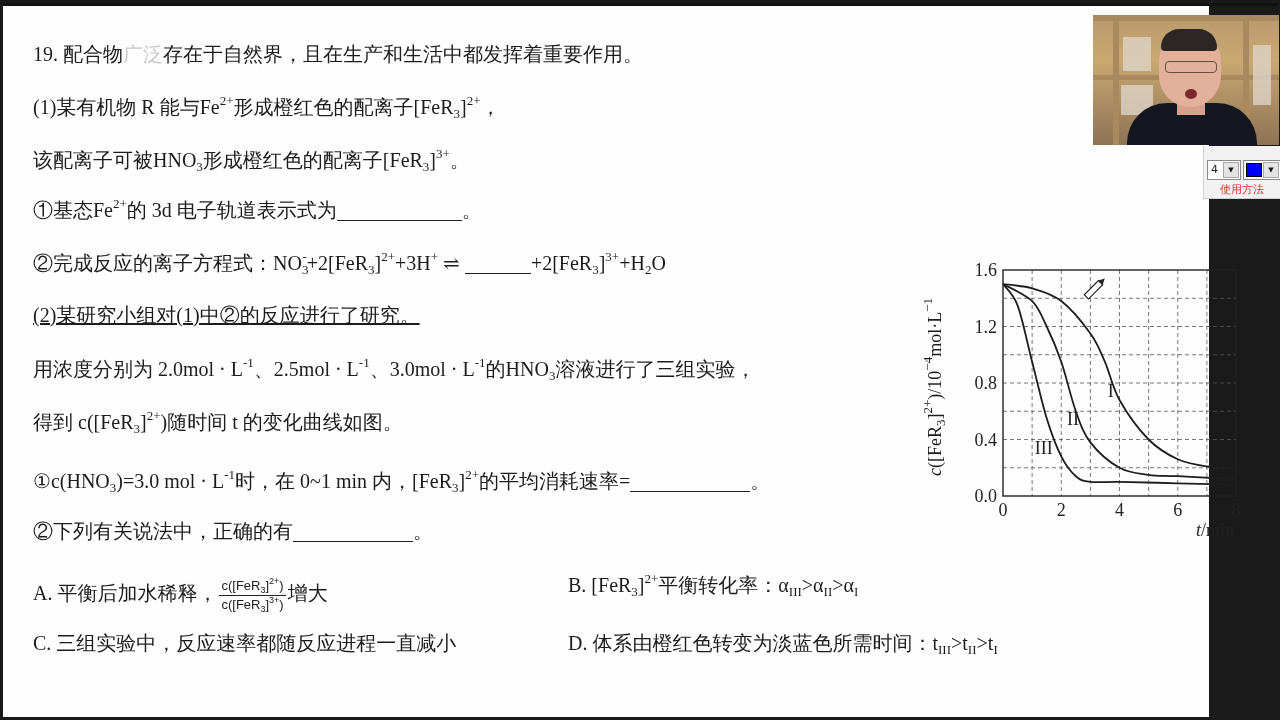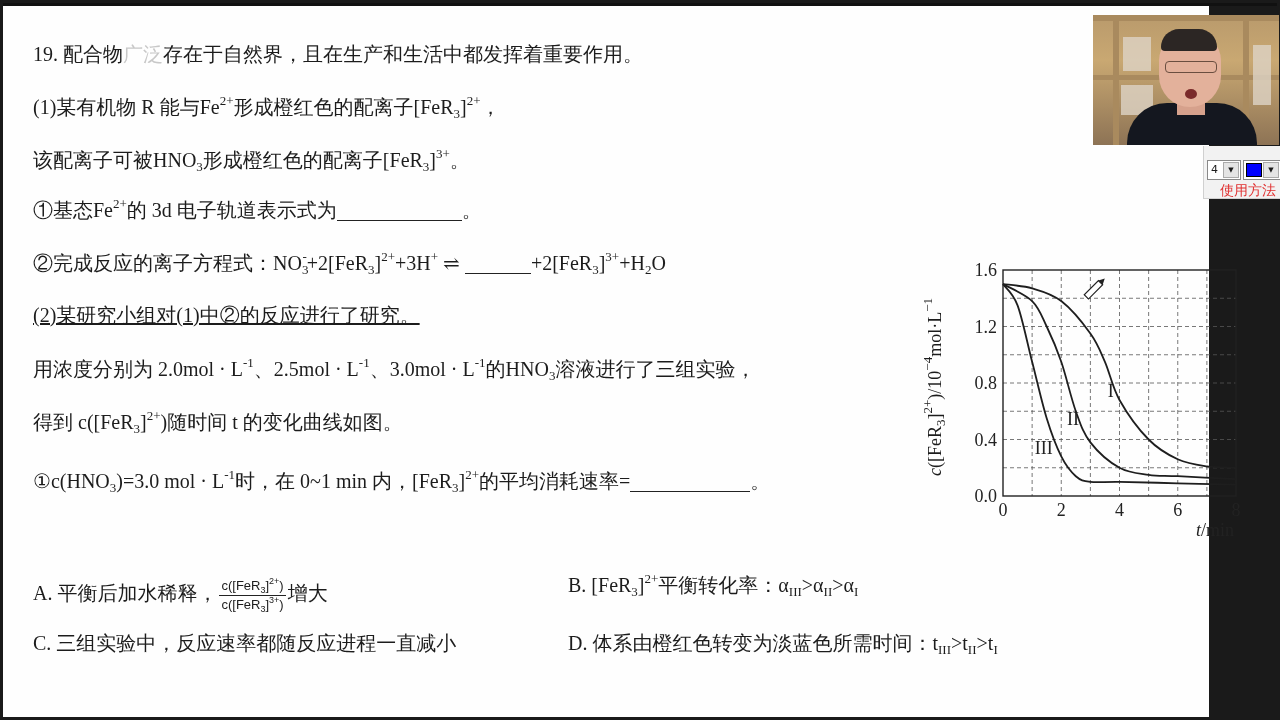--- a/index.html
+++ b/index.html
@@ -46,21 +46,21 @@
   .tool {
     position:absolute; left:1200px; top:143px; width:78px; height:52px;
     background:#f2f2f2; border-left:1px solid #d0d0d0; border-bottom:1px solid #d0d0d0;
   }
   .tool .sel { position:absolute; top:14px; height:18px; background:#fff; border:1px solid #888; font-size:11px; font-family:"DejaVu Sans", sans-serif; }
   .tool .sel1 { left:3px; width:32px; }
   .tool .sel1 .val { position:absolute; left:3px; top:2px; }
   .tool .dd { position:absolute; right:1px; top:1px; width:14px; height:14px; background:#e4e4e4; border:1px solid #aaa; font-size:7px; text-align:center; line-height:14px; }
   .tool .sel2 { left:39px; width:36px; }
   .tool .swatch { position:absolute; left:2px; top:2px; width:14px; height:12px; background:#0000ff; border:1px solid #000; }
-  .tool .help { position:absolute; left:16px; top:36px; font-size:14px; color:#e03030; font-family:"DejaVu Sans", sans-serif; }
+  .tool .help { position:absolute; left:16px; top:36px; font-size:11px; color:#e03030; font-family:"DejaVu Sans", sans-serif; }
   
   .chart { position:absolute; left:912px; top:252px; width:330px; height:290px; }
   .chart svg { overflow:visible; }
   .ylabel {
     position:absolute; left:0px; top:140px; transform:translate(-50%, -50%) rotate(-90deg);
     transform-origin:center; white-space:nowrap; font-size:18px; left:20px; top:132px;
   }
   .ylabel i { font-style:italic; }
 </style>
 </head>
@@ -96,20 +96,23 @@
   </div>
 
   <div class="line" style="left:30px; top:405px;">
     <span>得到 c([FeR</span><sub>3</sub><span>]</span><sup>2+</sup><span>)随时间 t 的变化曲线如图。</span>
   </div>
 
   <div class="line" style="left:30px; top:464px;">
     <span>①c(HNO</span><sub>3</sub><span>)=3.0 mol · L</span><sup>-1</sup><span>时，在 0~1 min 内，[FeR</span><sub>3</sub><span>]</span><sup>2+</sup><span>的平均消耗速率=</span><span class="blank" style="width:120px;"></span><span>。</span>
   </div>
 
+  <div class="line" style="left:30px; top:514px;">
+    <span>②下列有关说法中，正确的有</span><span class="blank" style="width:120px;"></span><span>。</span>
+  </div>
 
   <div class="line" style="left:30px; top:566px;margin-top:8px;">
     <span>A.</span>
     <span>平衡后加水稀释，</span><span class="frac">
       <span class="num"><span>c([FeR</span><sub>3</sub><span>]</span><sup>2+</sup><span>)</span></span>
       <span class="den"><span>c([FeR</span><sub>3</sub><span>]</span><sup>3+</sup><span>)</span></span>
     </span><span>增大</span>
   </div>
 
   <div class="line" style="left:565px; top:568px;">

